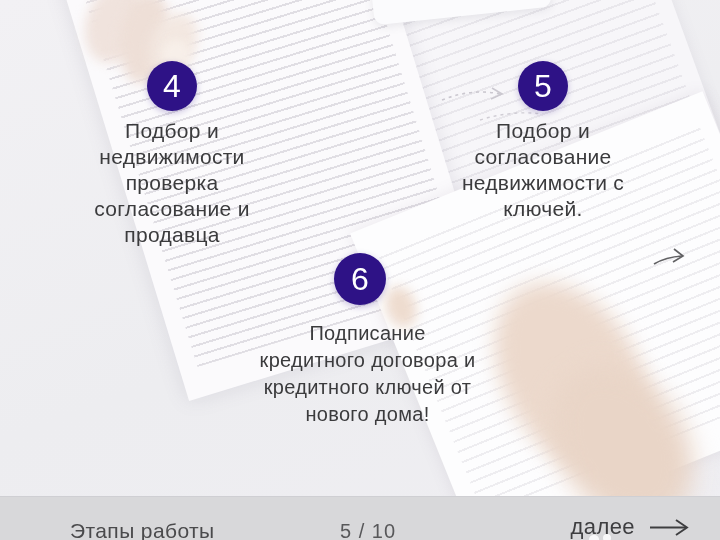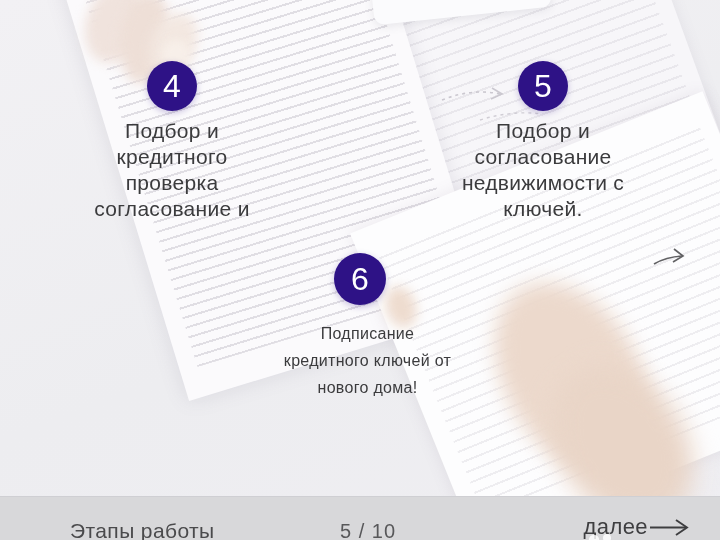--- a/index.html
+++ b/index.html
@@ -39,29 +39,29 @@
   }
   .c4{left:147px; top:61px; width:50px; height:50px;}
   .c5{left:518px; top:61px; width:50px; height:50px;}
   .c6{left:334px; top:253px; width:52px; height:52px;}
   .step-text{
     position:absolute; text-align:center; color:#3b3b3d;
     letter-spacing:.3px;
   }
   .t4{left:62px;  top:118px; width:220px; font-size:21px; line-height:26px;}
   .t5{left:428px; top:118px; width:230px; font-size:21px; line-height:26px;}
-  .t6{left:210px; top:320px; width:315px; font-size:16px; line-height:27px;}
+  .t6{left:210px; top:320px; width:315px; font-size:20px; line-height:27px;}
   
   .footer{
     position:absolute; left:0; top:496px; width:720px; height:72px;
     background:#d8d8da; border-top:1px solid #cfcfd3;
   }
   .f-label{position:absolute; left:70px; top:22px; font-size:21px; color:#4a4a4c; letter-spacing:.4px;}
   .f-page{position:absolute; left:340px; top:23px; font-size:20px; color:#58585a; letter-spacing:1px;text-align:center;}
-  .f-next{position:absolute; right:30px; top:17px; display:flex; align-items:center; cursor:pointer;}
+  .f-next{position:absolute; right:30px; top:17px; display:flex; align-items:center; gap:13px; cursor:pointer;}
   .f-next .lbl{font-size:22px; color:#3e3e40; letter-spacing:.4px;}
   
   .watermark{
     position:absolute; right:3px; bottom:0px;
     display:flex; align-items:flex-end; gap:17px;
     color:rgba(255,255,255,.82); pointer-events:none;
   }
   .watermark .wordmark{
     font-size:33px; font-weight:700; line-height:.95; letter-spacing:-.5px;
     text-shadow:0 1px 2px rgba(90,90,100,.10);
@@ -98,40 +98,42 @@
     <svg class="ph doodle-dark" width="40" height="26" viewBox="0 0 40 26">
       <path d="M2 18 Q14 11 30 10" fill="none" stroke="#47474a" stroke-width="1.7"></path>
       <path d="M22 3 L31 10 L21 16" fill="none" stroke="#47474a" stroke-width="1.7"></path>
     </svg>
   </div>
 
   <div>
     <div class="circle c4">4</div>
     <div class="step-text t4">
       <div>Подбор и</div>
-      <div>кредитного</div>
+      <div>недвижимости</div>
       <div>проверка</div>
       <div>согласование и</div>
+      <div>продавца</div>
     </div>
   </div>
 
   <div>
     <div class="circle c5">5</div>
     <div class="step-text t5">
       <div>Подбор и</div>
       <div>согласование</div>
       <div>недвижимости с</div>
       <div>ключей.</div>
     </div>
   </div>
 
   <div>
     <div class="circle c6">6</div>
     <div class="step-text t6">
       <div>Подписание</div>
+      <div>кредитного договора и</div>
       <div>кредитного ключей от</div>
       <div>нового дома!</div>
     </div>
   </div>
 
   <div class="footer">
     <div class="f-label">Этапы работы</div>
     <div class="f-page">5 / 10</div>
     <div class="f-next">
       <span class="lbl">далее</span>

